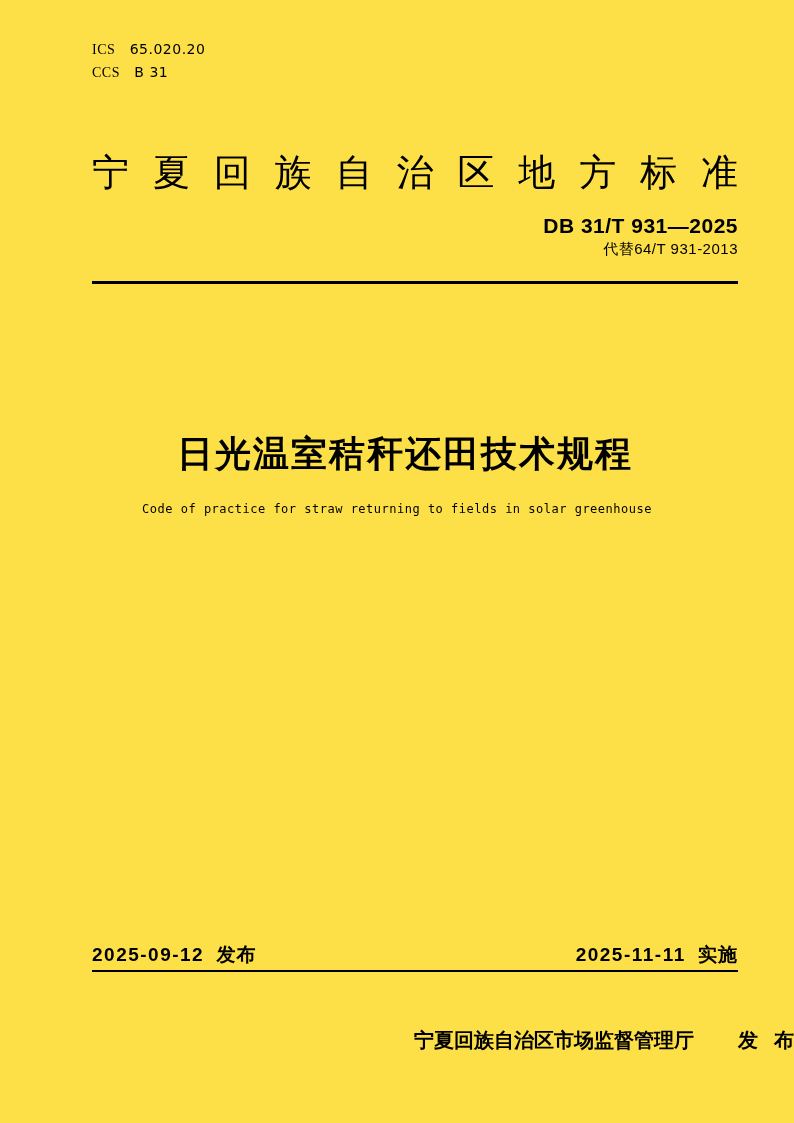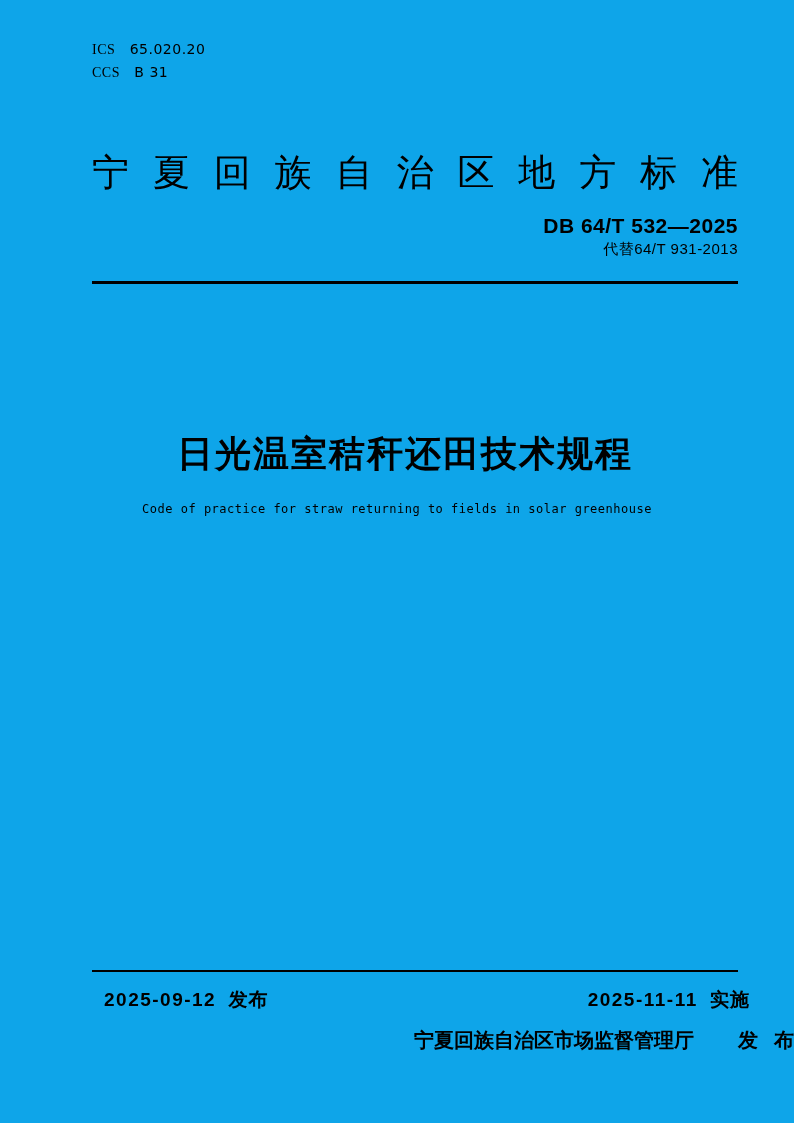--- a/index.html
+++ b/index.html
@@ -3,21 +3,21 @@
 <meta charset="utf-8">
 <style>
   * { margin: 0; padding: 0; box-sizing: border-box; }
   html, body { background: #e8e8e8; }
   body { font-family: "Liberation Sans", sans-serif; }
   .page {
     position: relative;
     width: 794px;
     height: 1123px;
     margin: 0 auto;
-    background: #0ea5e9;
+    background: #fde047;
     color: #000000;
     overflow: hidden;
   }
 
   
   .ics-block {
     position: absolute;
     left: 92px;
     top: 38px;
     font-size: 14px;
@@ -115,28 +115,27 @@
     width: 100%;
     text-align: center;
     font-family: "DejaVu Sans Mono", monospace;
     font-size: 12px;
     letter-spacing: 0.5px;
   }
 
   
   .dates-row {
     position: absolute;
-    left: 104px;
+    left: 92px;
     top: 942px;
     width: 646px;
     display: flex;
     justify-content: space-between;
     font-size: 19px;
     font-weight: bold;
-    margin-top: 45px;
   }
   .date-value { letter-spacing: 1.5px; }
   .date-label { margin-left: 7px; letter-spacing: 1px; }
 
   .rule-bottom {
     position: absolute;
     left: 92px;
     top: 970px;
     width: 646px;
     height: 2px;
@@ -173,21 +172,21 @@
     <div class="ics-line">
       <span class="code-label">CCS</span>
       <span class="code-value">B 31</span>
     </div>
   </div>
 
 
   <div class="standard-type">宁夏回族自治区地方标准</div>
 
   <div class="code-block">
-    <div class="standard-code">DB 64/T 532—2025</div>
+    <div class="standard-code">DB 31/T 931—2025</div>
     <div class="replaces">代替64/T 931-2013</div>
   </div>
 
   <div class="rule-top"></div>
 
   <div class="title-cn">日光温室秸秆还田技术规程</div>
   <div class="title-en">Code of practice for straw returning to fields in solar greenhouse</div>
 
   <div class="dates-row">
     <div>

